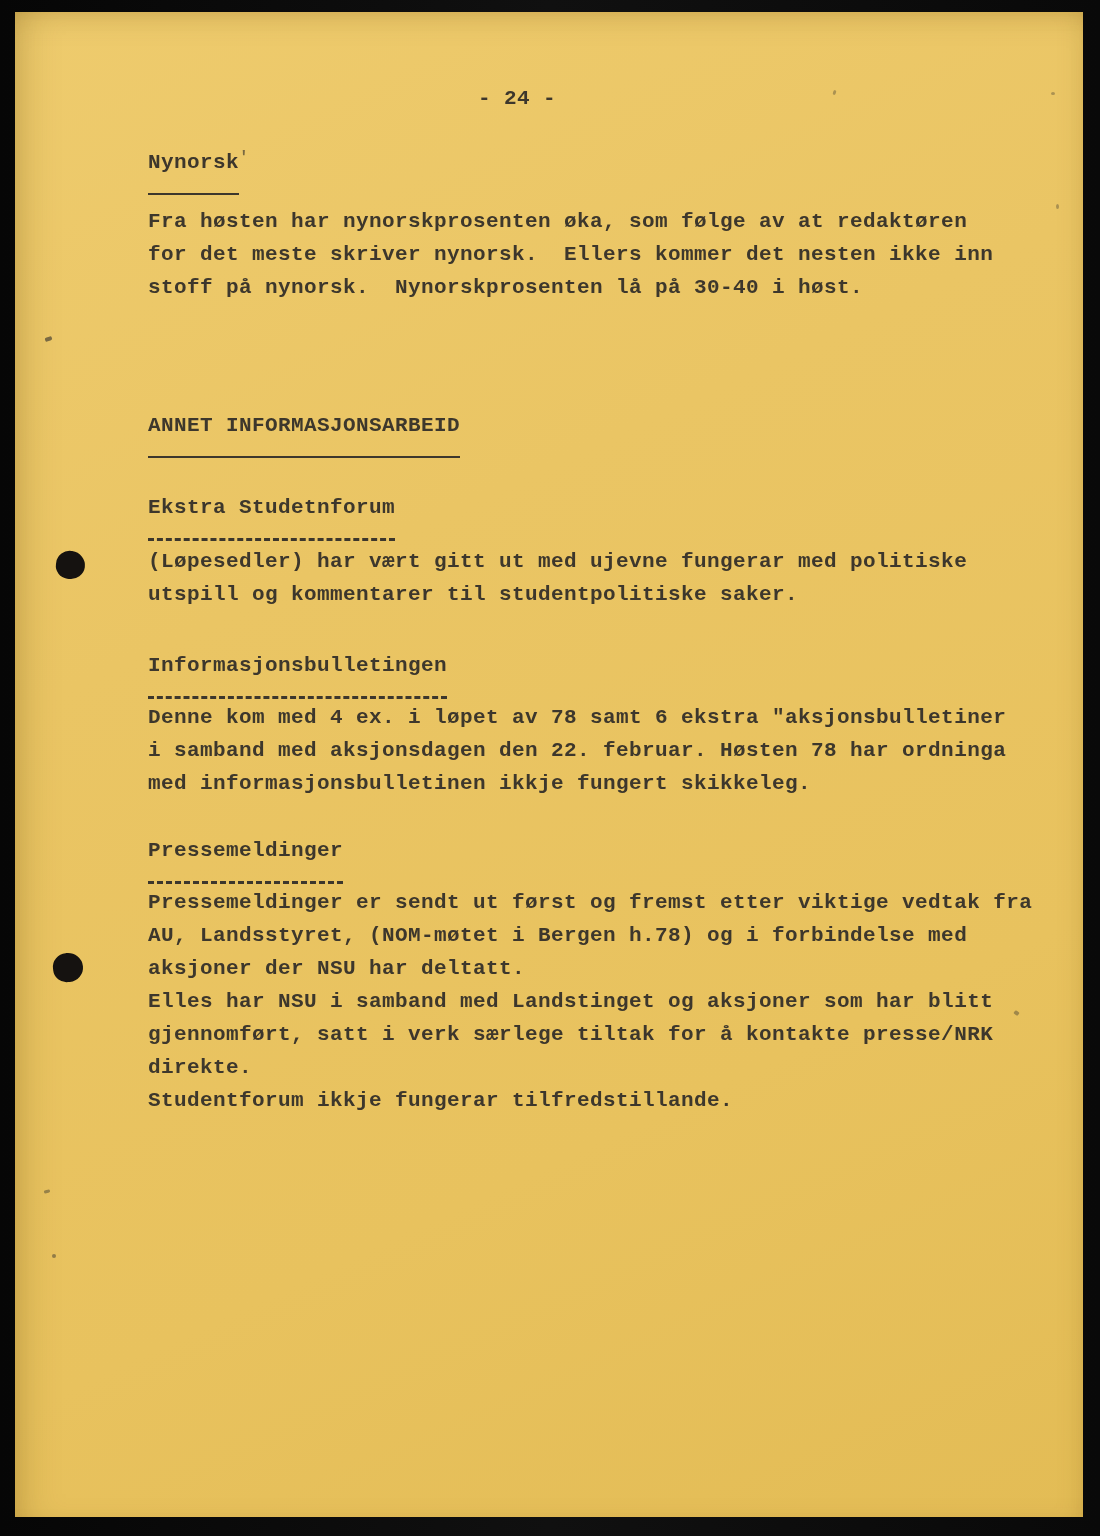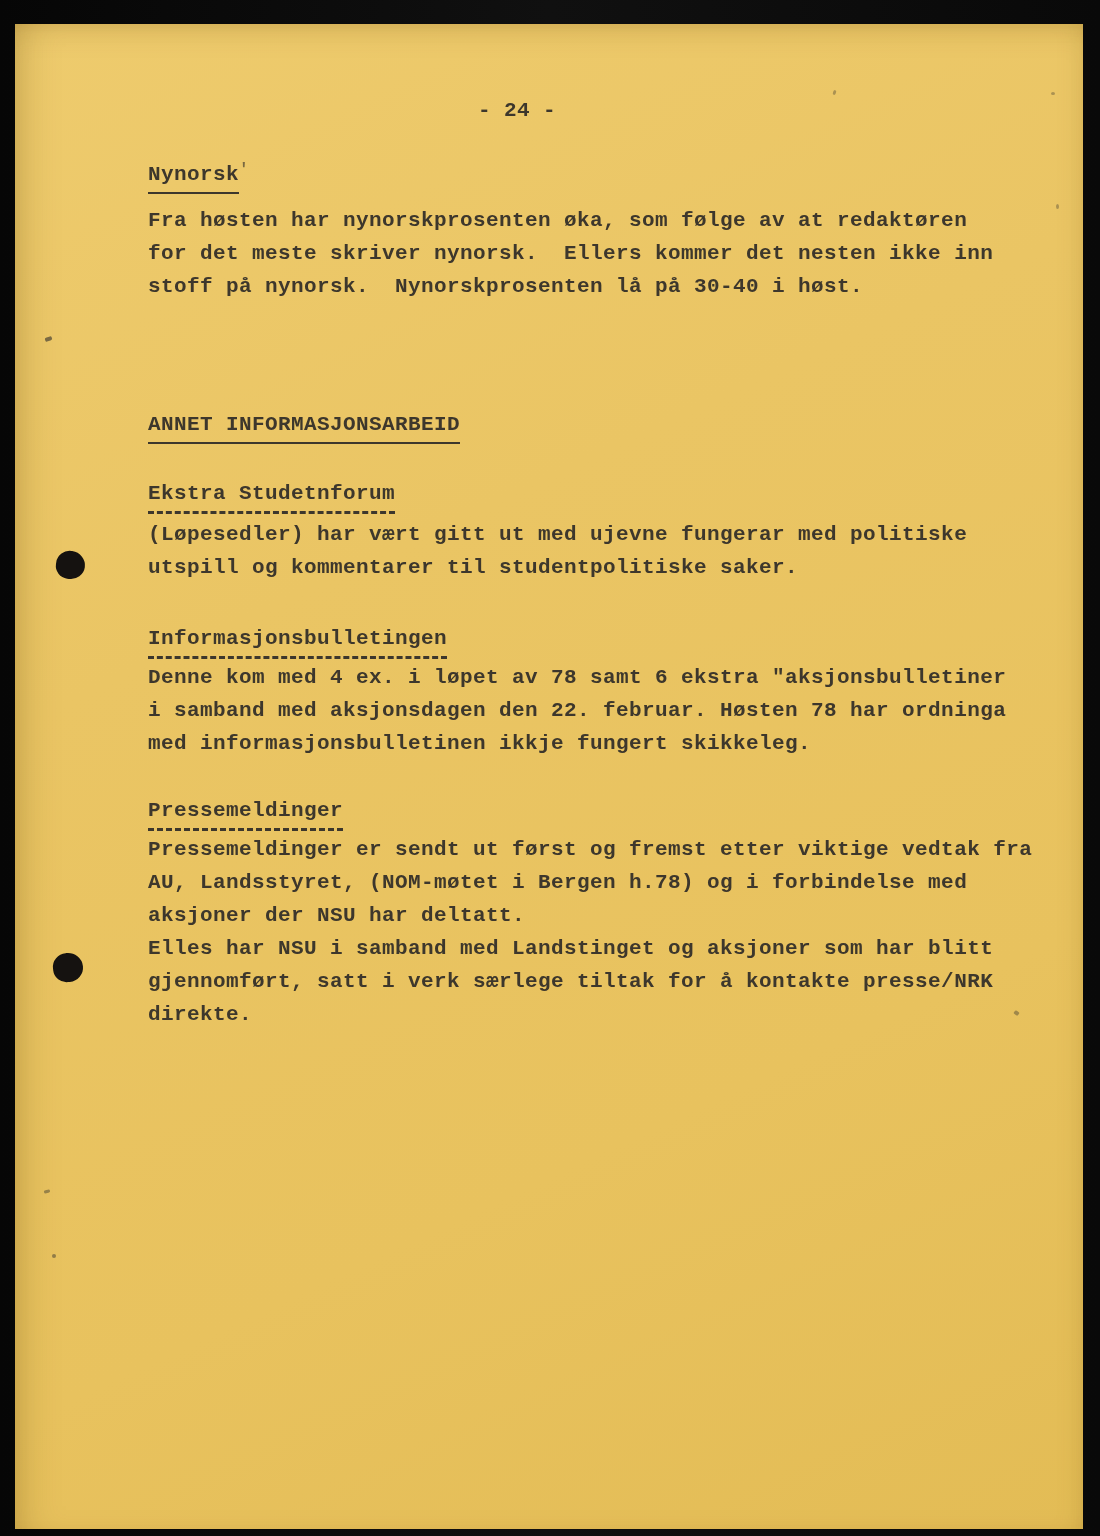--- a/index.html
+++ b/index.html
@@ -6,40 +6,40 @@
   body{
     width:1100px;height:1536px;
     background:#0b0b0b;
     position:relative;
     overflow:hidden;
     font-family:"Liberation Mono","DejaVu Sans Mono",monospace;
   }
   .scan-bg{position:absolute;inset:0;background:linear-gradient(90deg,#060606 0%,#101010 50%,#090909 100%);}
   .paper{
     position:absolute;
-    left:15px;top:24px;
+    left:15px;top:12px;
     width:1068px;height:1505px;
     background:linear-gradient(155deg,#eecb6d 0%,#eac564 35%,#e8c25e 70%,#e3bc55 100%);
     box-shadow:inset 28px 0 40px -26px rgba(110,80,15,.35),
                inset 0 22px 34px -24px rgba(110,80,15,.28),
                inset -18px 0 30px -22px rgba(110,80,15,.22);
   }
   .content{
     position:relative;
     padding:0 60px 0 133px;
     color:#3d372c;
     font-size:21px;
     line-height:33px;
     font-weight:700;
     letter-spacing:.4px;
   }
   .line{white-space:pre;}
   .page-number{margin:70px 0 0 330px;}
   .heading{display:inline-block;}
-  .heading .u{display:inline-block;padding-bottom:1px;}
+  .heading .u{display:inline-block;padding-bottom:14px;}
   .u-solid .u{border-bottom:2px solid #3d372c;}
   .u-dashed .u{border-bottom:3px dashed #3d372c;}
   .h-block{margin:0;}
   .m-nynorsk{margin-top:27px;}
   .m-para1{margin-top:10px;}
   .m-annet{margin-top:105px;}
   .m-ekstra{margin-top:33px;}
   .m-para2{margin-top:4px;}
   .m-info{margin-top:38px;text-decoration:underline;}
   .m-para3{margin-top:2px;}
@@ -104,20 +104,21 @@
     <div class="h-block m-presse">
       <span class="heading u-dashed"><span class="u">Pressemeldinger</span></span>
     </div>
     <div class="m-para4">
       <div class="line">Pressemeldinger er sendt ut først og fremst etter viktige vedtak fra</div>
       <div class="line">AU, Landsstyret, (NOM-møtet i Bergen h.78) og i forbindelse med</div>
       <div class="line">aksjoner der NSU har deltatt.</div>
       <div class="line">Elles har NSU i samband med Landstinget og aksjoner som har blitt</div>
       <div class="line">gjennomført, satt i verk særlege tiltak for å kontakte presse/NRK</div>
       <div class="line">direkte.</div>
+      <div class="line">Studentforum ikkje fungerar tilfredstillande.</div>
     </div>
 
   </div>
 </div>
 
 <div class="hole hole-1"></div>
 <div class="hole hole-2"></div>
 <div class="speck sp1"></div>
 <div class="speck sp2"></div>
 <div class="speck sp3"></div>

